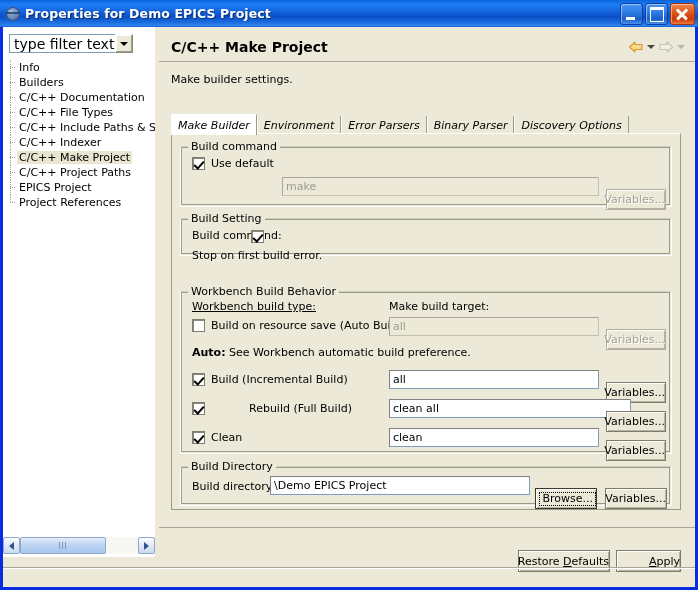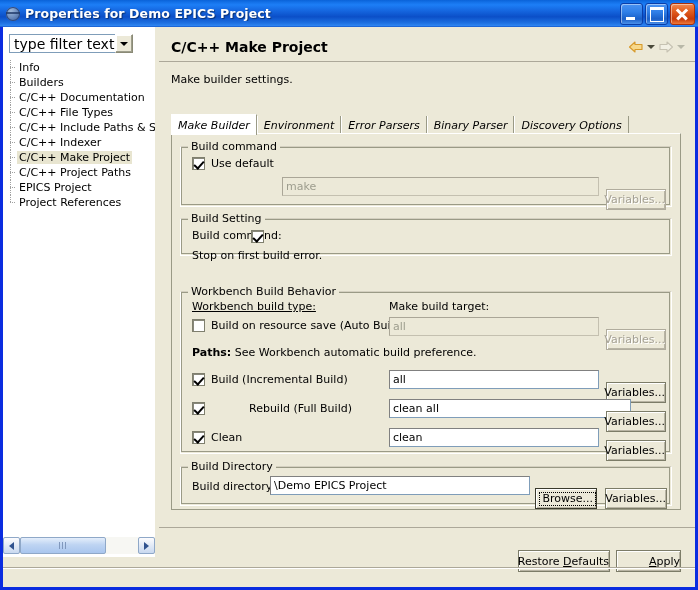--- a/index.html
+++ b/index.html
@@ -670,21 +670,21 @@
             <span>Build on resource save (Auto Build)</span>
           </div>
           <div class="tf disabled" style="position:absolute; left:208px; top:25px; width:210px;">
             <span>all</span>
           </div>
           <div class="btn disabled" style="position:absolute; left:425px; top:24px; width:60px;">
             <span class="inner">Variables...</span>
           </div>
 
           <div class="lbl-static" style="position:absolute; left:11px; top:54px;">
-            <b>Paths:</b>
+            <b>Auto:</b>
             <span> See Workbench automatic build preference.</span>
           </div>
 
           <div id="wb-rows">
               <div class="cb-row" style="position: absolute; left: 11px; top: 81px;">
                 <span class="cb checked"></span>
                 <span>Build (Incremental Build)</span>
               </div>
               <div class="tf" style="position: absolute; left: 208px; top: 78px; width: 210px;">
                 <span>all</span>

